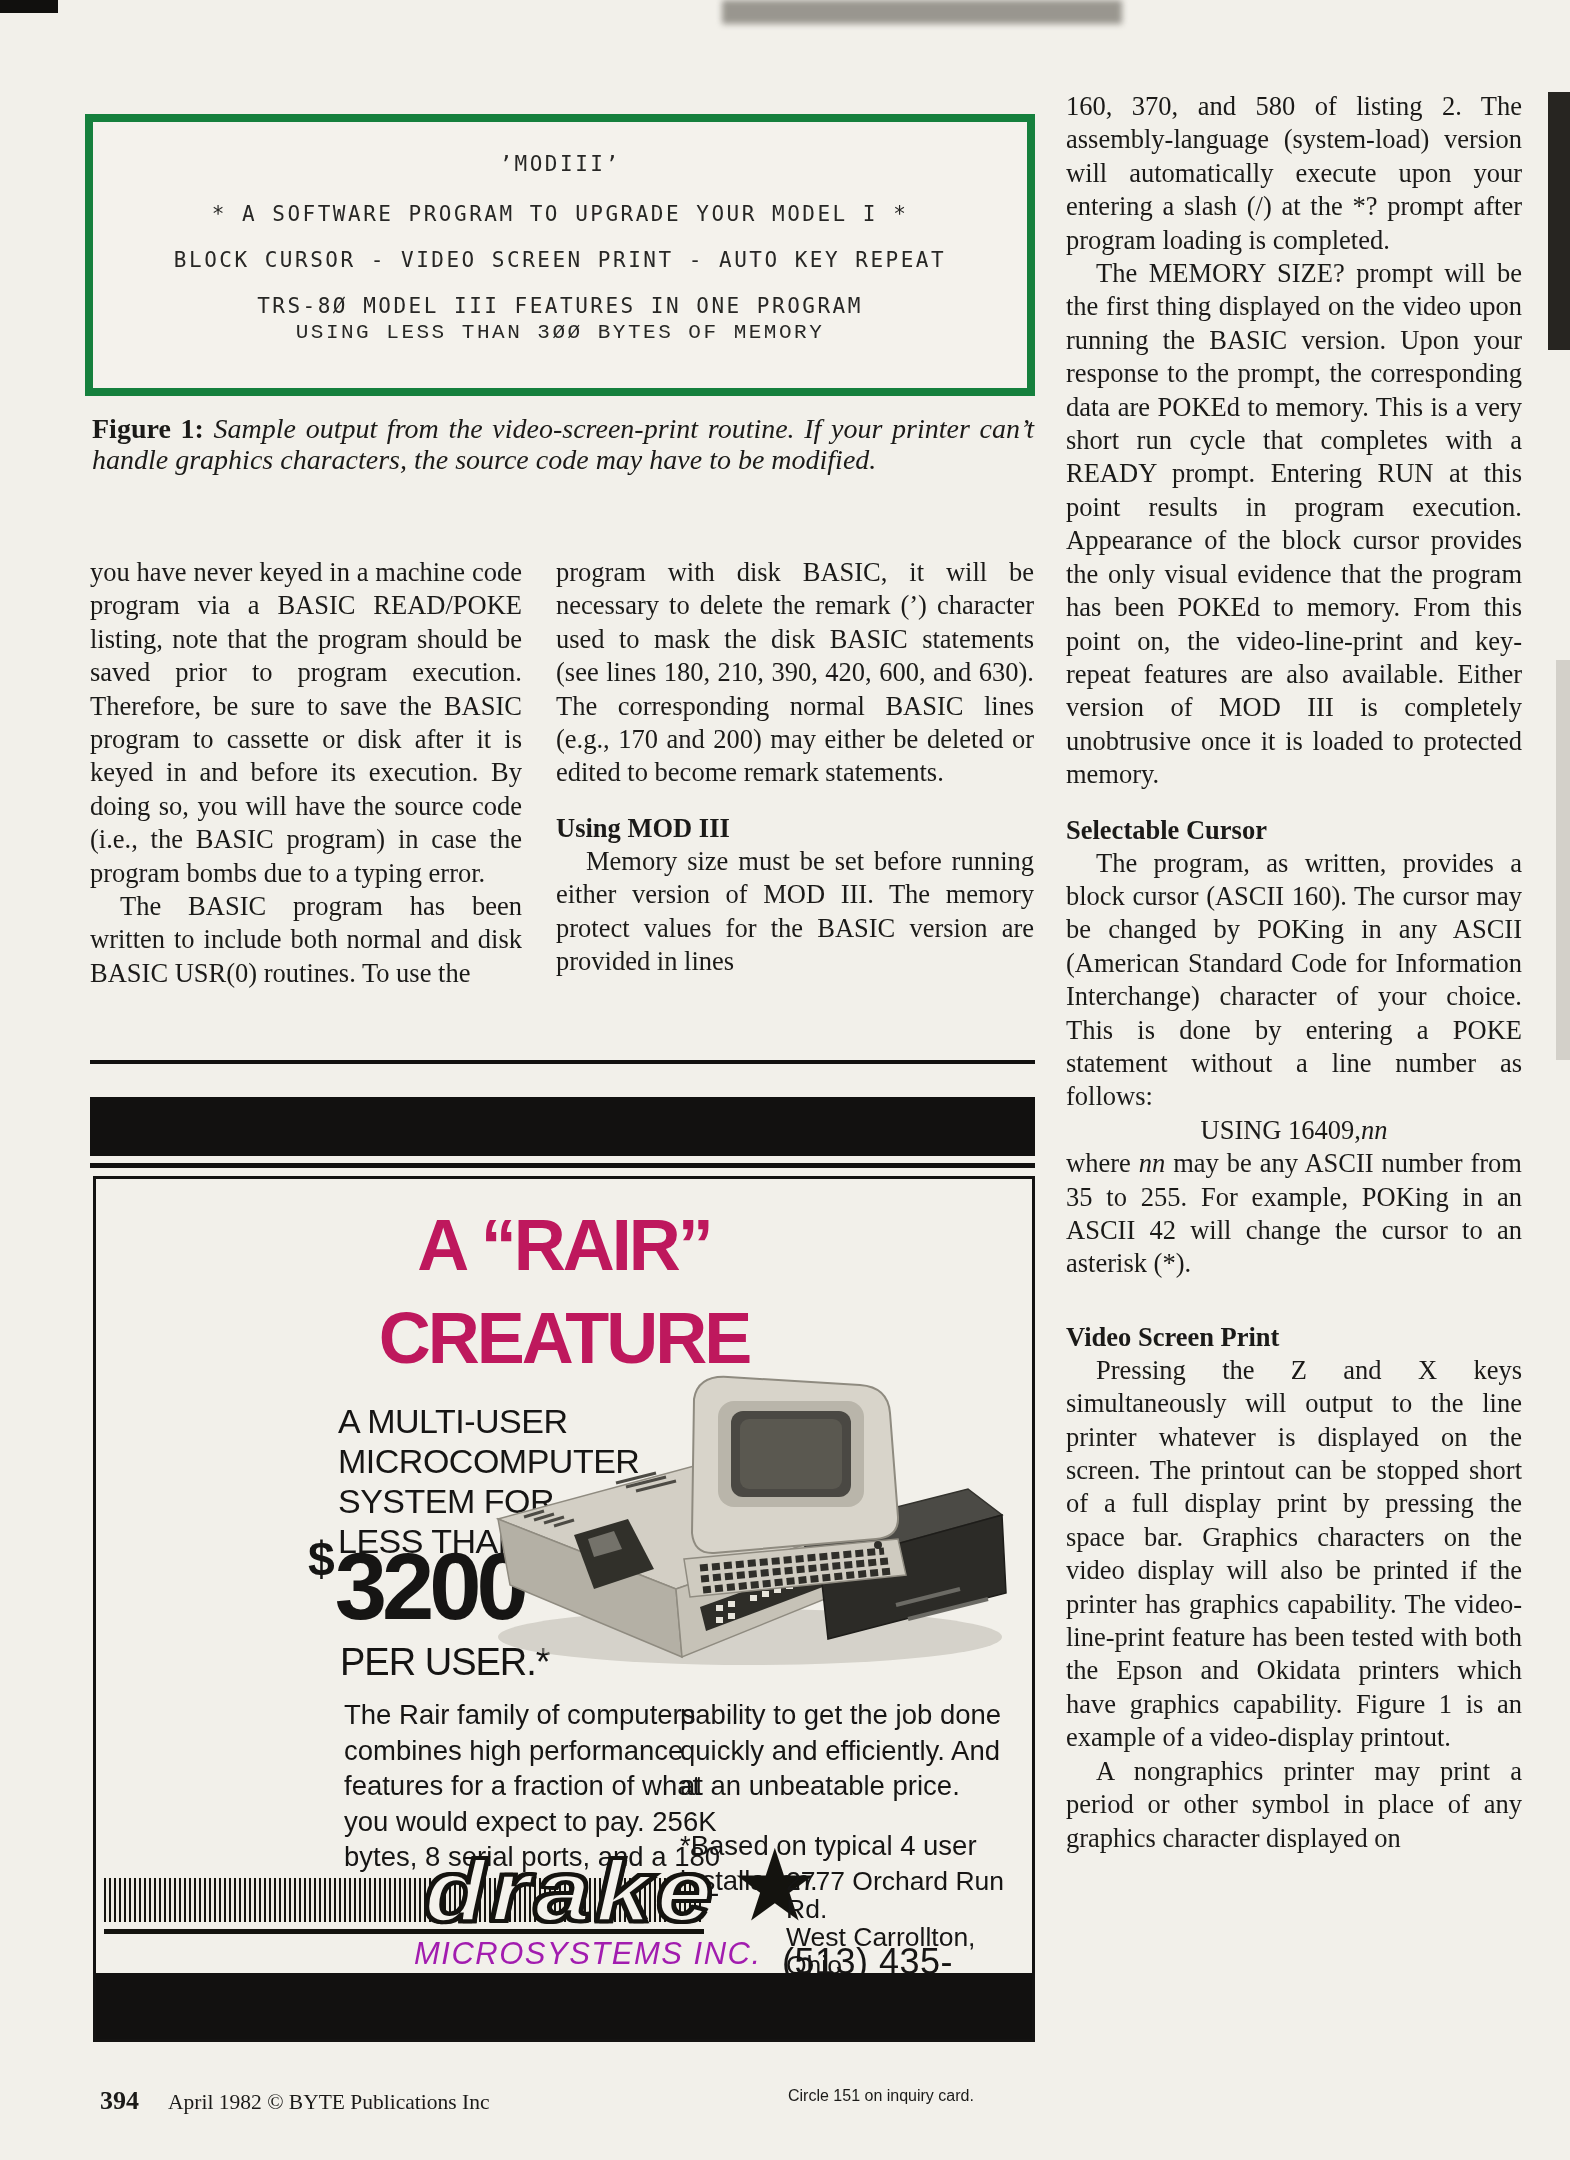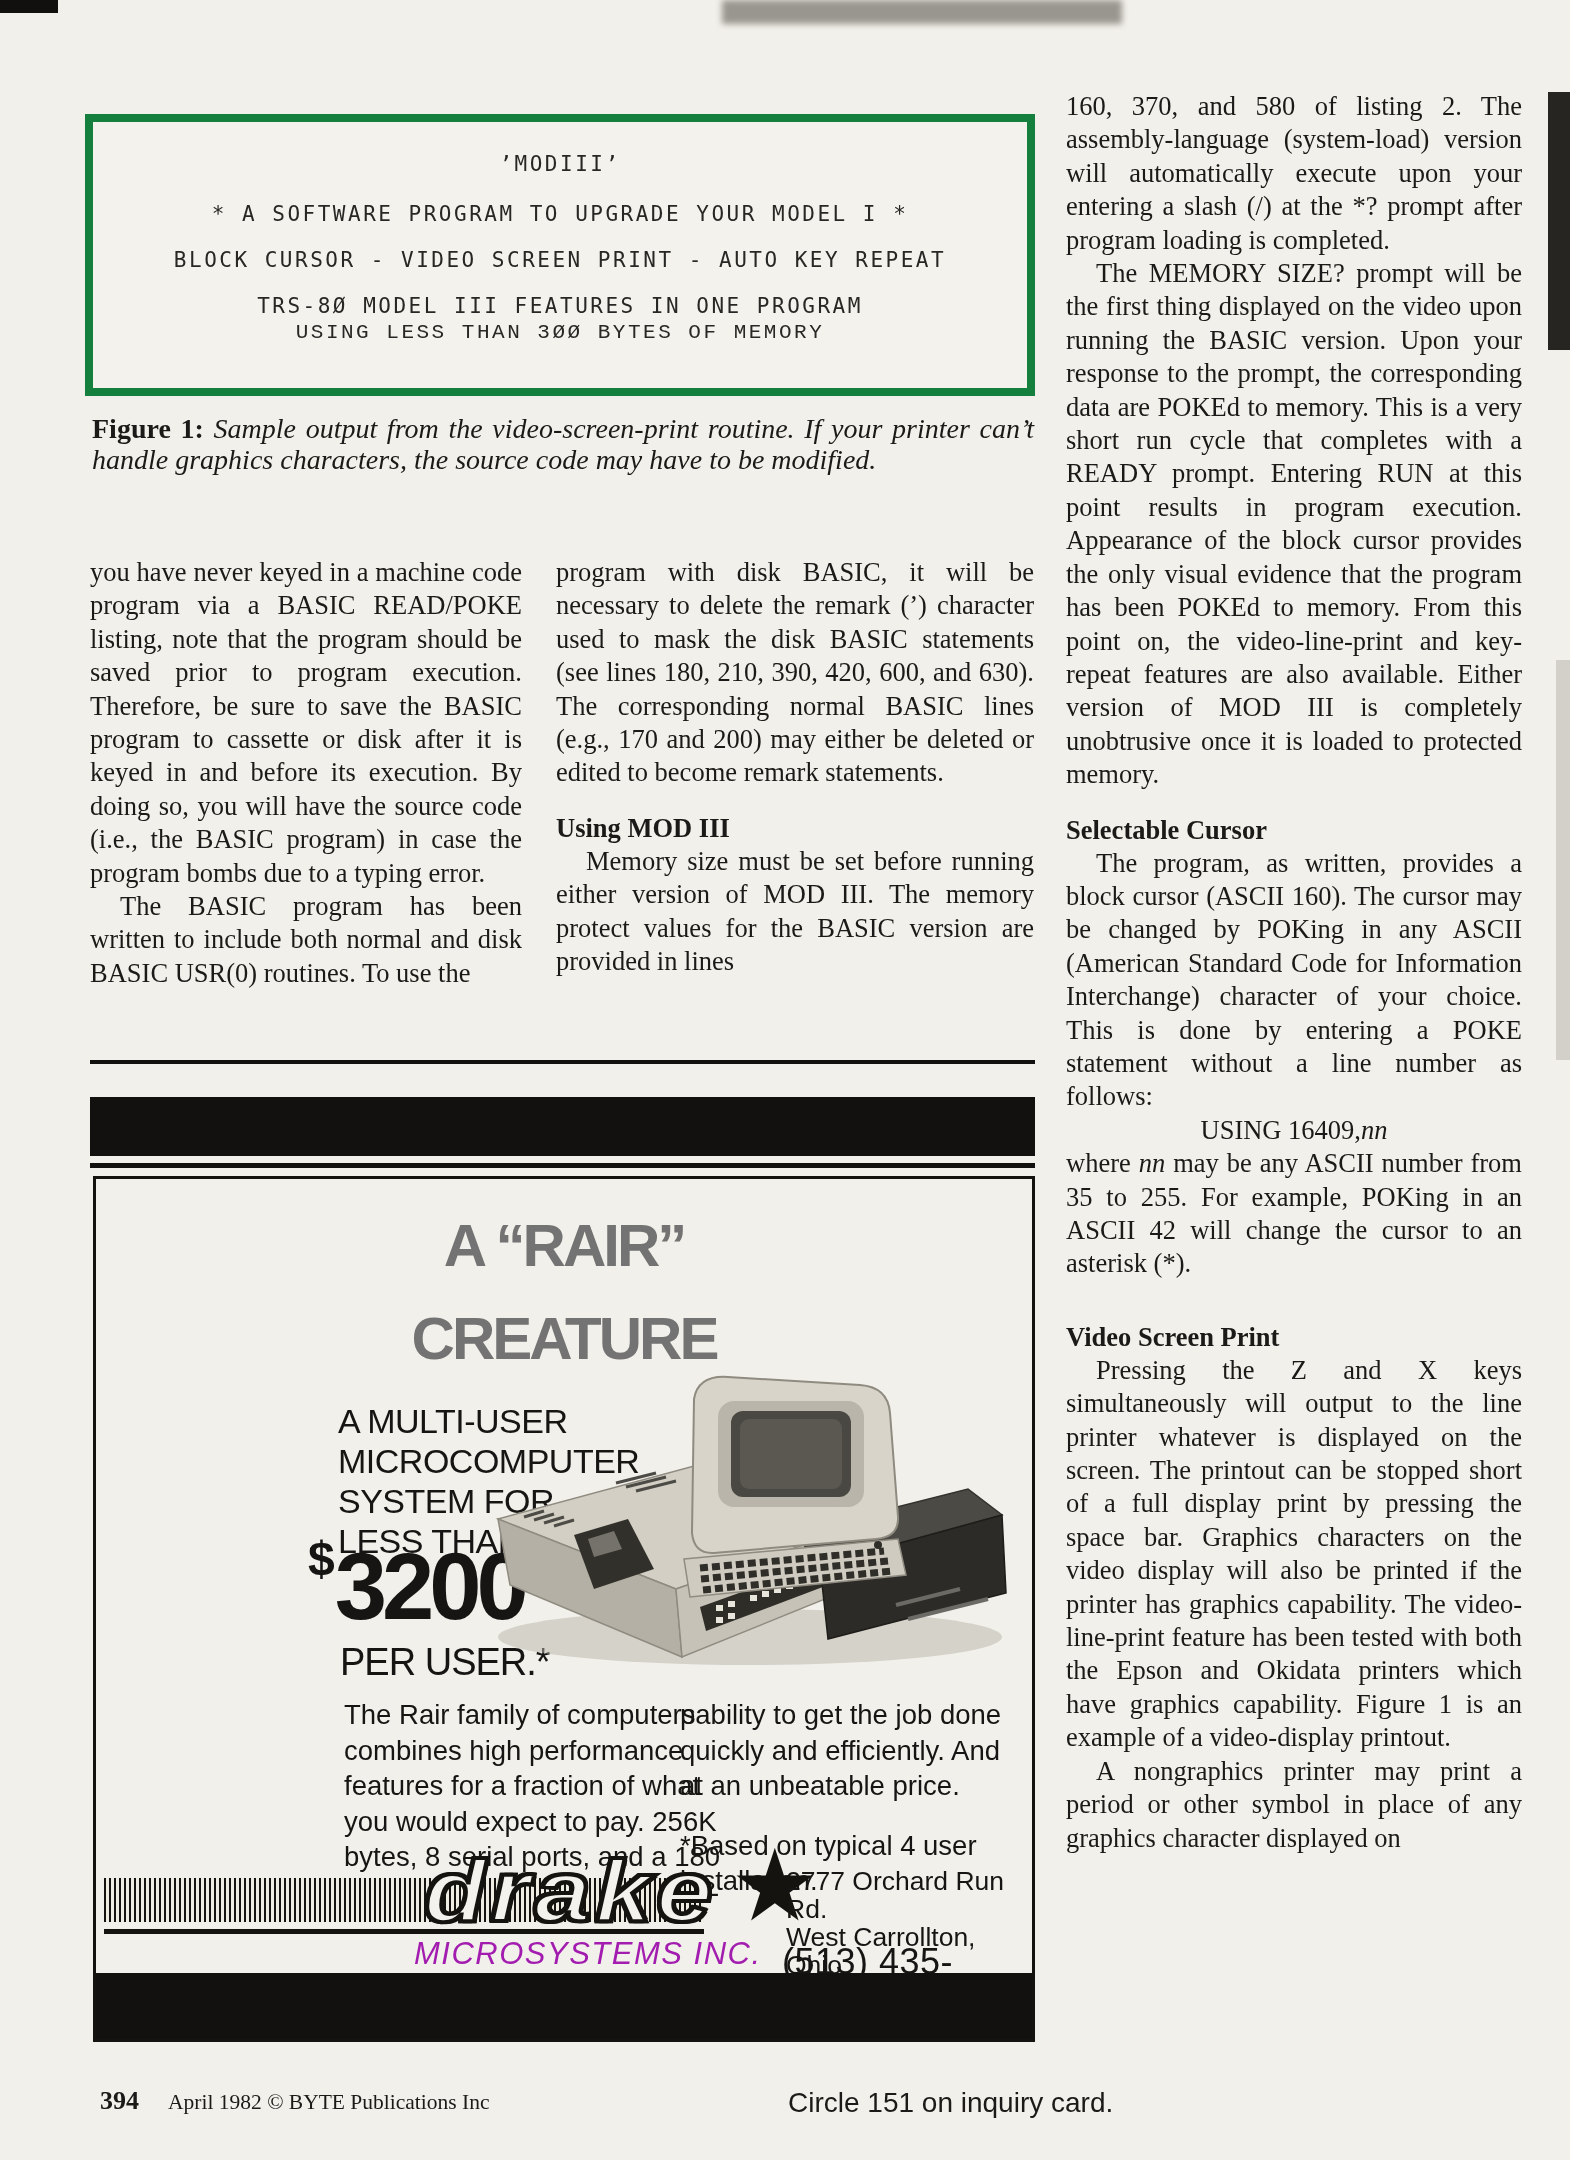--- a/index.html
+++ b/index.html
@@ -38,21 +38,21 @@
 
   
   .rule-h{position:absolute;left:90px;top:1060px;width:945px;height:4px;background:#121110;}
   .ad-topbar{position:absolute;left:90px;top:1097px;width:945px;height:59px;background:#121110;}
   .ad-topline{position:absolute;left:90px;top:1163px;width:945px;height:5px;background:#121110;}
   .ad-box{position:absolute;left:93px;top:1176px;width:942px;height:866px;
           border:3px solid #141312;box-sizing:border-box;background:#f2f0ea;
           font-family:"Liberation Sans",sans-serif;color:#161514;}
 
   .ad-headline{position:absolute;left:0;top:20px;width:100%;text-align:center;
-               font-weight:bold;font-size:60px;line-height:93px;letter-spacing:-3px;color:#737373;}
+               font-weight:bold;font-size:72px;line-height:93px;letter-spacing:-3px;color:#be185d;}
   .ad-sub{position:absolute;left:242px;top:222px;font-size:34px;line-height:40px;letter-spacing:-0.5px;}
   .ad-price{position:absolute;left:212px;top:352px;white-space:nowrap;}
   .ad-price .cur{display:inline-block;font-size:48px;font-weight:bold;vertical-align:44px;}
   .ad-price .amt{font-size:94px;font-weight:bold;letter-spacing:-5px;line-height:94px;}
   .ad-peruser{position:absolute;left:244px;top:462px;font-size:38px;letter-spacing:-1px;}
 
   .ad-photo{position:absolute;left:392px;top:188px;}
 
   .ad-bodycol{position:absolute;top:518px;font-size:27.5px;line-height:35.5px;text-align:left;}
   #adcolA{left:248px;width:402px;}
@@ -72,21 +72,21 @@
   .logo-star{position:absolute;left:634px;top:656px;font-size:100px;line-height:100px;color:#14130f;font-style:normal;}
   .logo-sub{position:absolute;left:318px;top:757px;font-style:italic;font-size:31px;letter-spacing:1.5px;color:#a21caf;}
 
   .ad-address{position:absolute;left:690px;top:688px;font-size:26.5px;line-height:28px;}
   .ad-phone{position:absolute;left:686px;top:762px;font-size:36px;letter-spacing:0.5px;}
   .ad-bottombar{position:absolute;left:0;bottom:0;width:100%;height:66px;background:#121110;}
 
   
   .f-page{position:absolute;left:100px;top:2086px;font-weight:bold;font-size:26px;}
   .f-copy{position:absolute;left:168px;top:2090px;font-size:21.5px;}
-  .f-circ{position:absolute;left:788px;top:2087px;font-family:"Liberation Sans",sans-serif;font-size:28px;}
+  .f-circ{position:absolute;left:788px;top:2087px;font-family:"Liberation Sans",sans-serif;font-size:16px;}
 </style>
 </head>
 <body>
 
 <div class="page">
 
   <div class="art-corner"></div>
   <div class="art-smudge"></div>
   <div class="art-edge"></div>
   <div class="art-edge2"></div>

